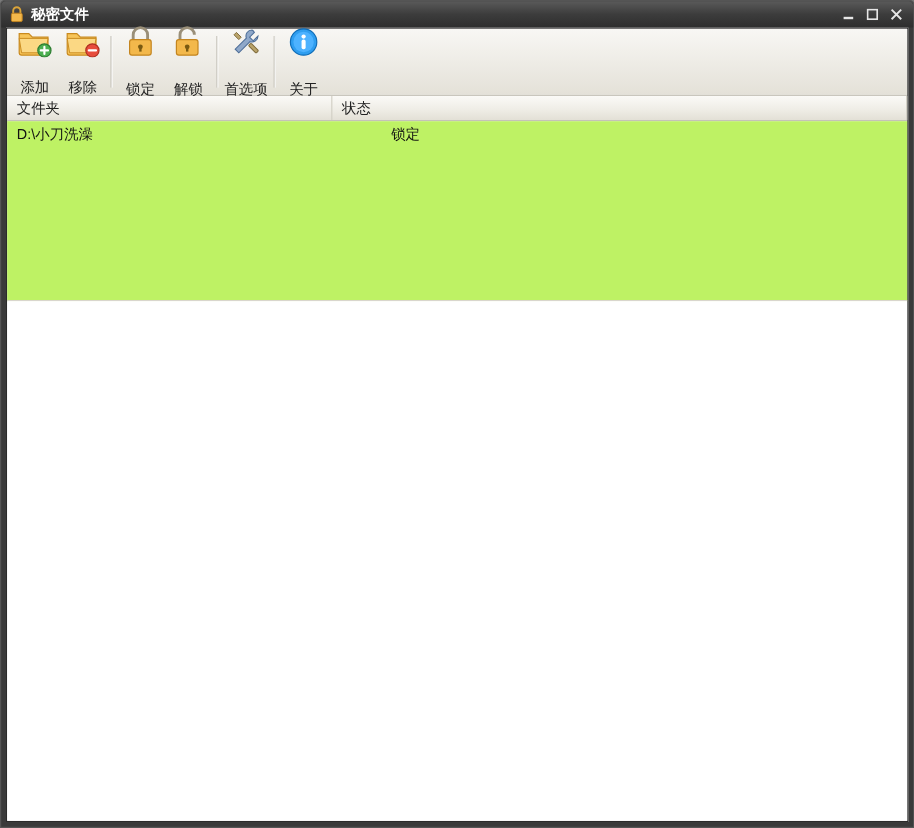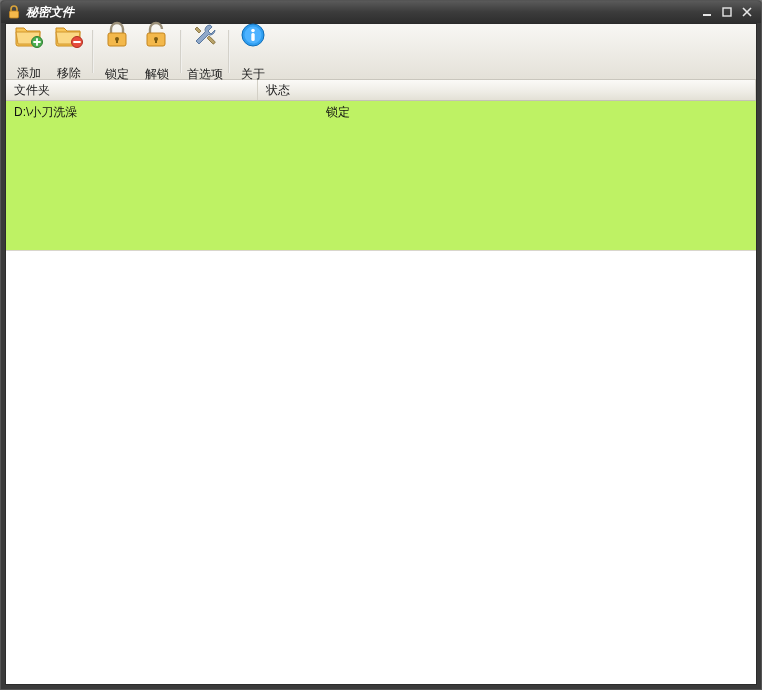--- a/index.html
+++ b/index.html
@@ -35,21 +35,20 @@
   .titlebar .title-icon {
     width: 14px;
     height: 14px;
     margin-right: 5px;
     display: flex;
     align-items: center;
     justify-content: center;
   }
   .titlebar .title-text {
     flex: 1;
-    font-style: italic;
   }
   .titlebar .win-controls {
     display: flex;
     gap: 4px;
     align-items: center;
   }
   .win-btn {
     width: 16px;
     height: 14px;
     display: flex;
@@ -112,21 +111,21 @@
     color: #222;
   }
   .th {
     display: flex;
     align-items: center;
     padding: 0 8px;
     border-right: 1px solid #d3d0c6;
     cursor: pointer;
     font-size: 12px;
   }
-  .th-folder { width: 252px; }
+  .th-folder { width: 271px; }
   .th-status { flex: 1; }
 
   .list-area {
     height: 150px;
     background: #bef264;
     border-bottom: 1px solid #d9d6cd;
     overflow-y: auto;
   }
   .row {
     display: flex;

